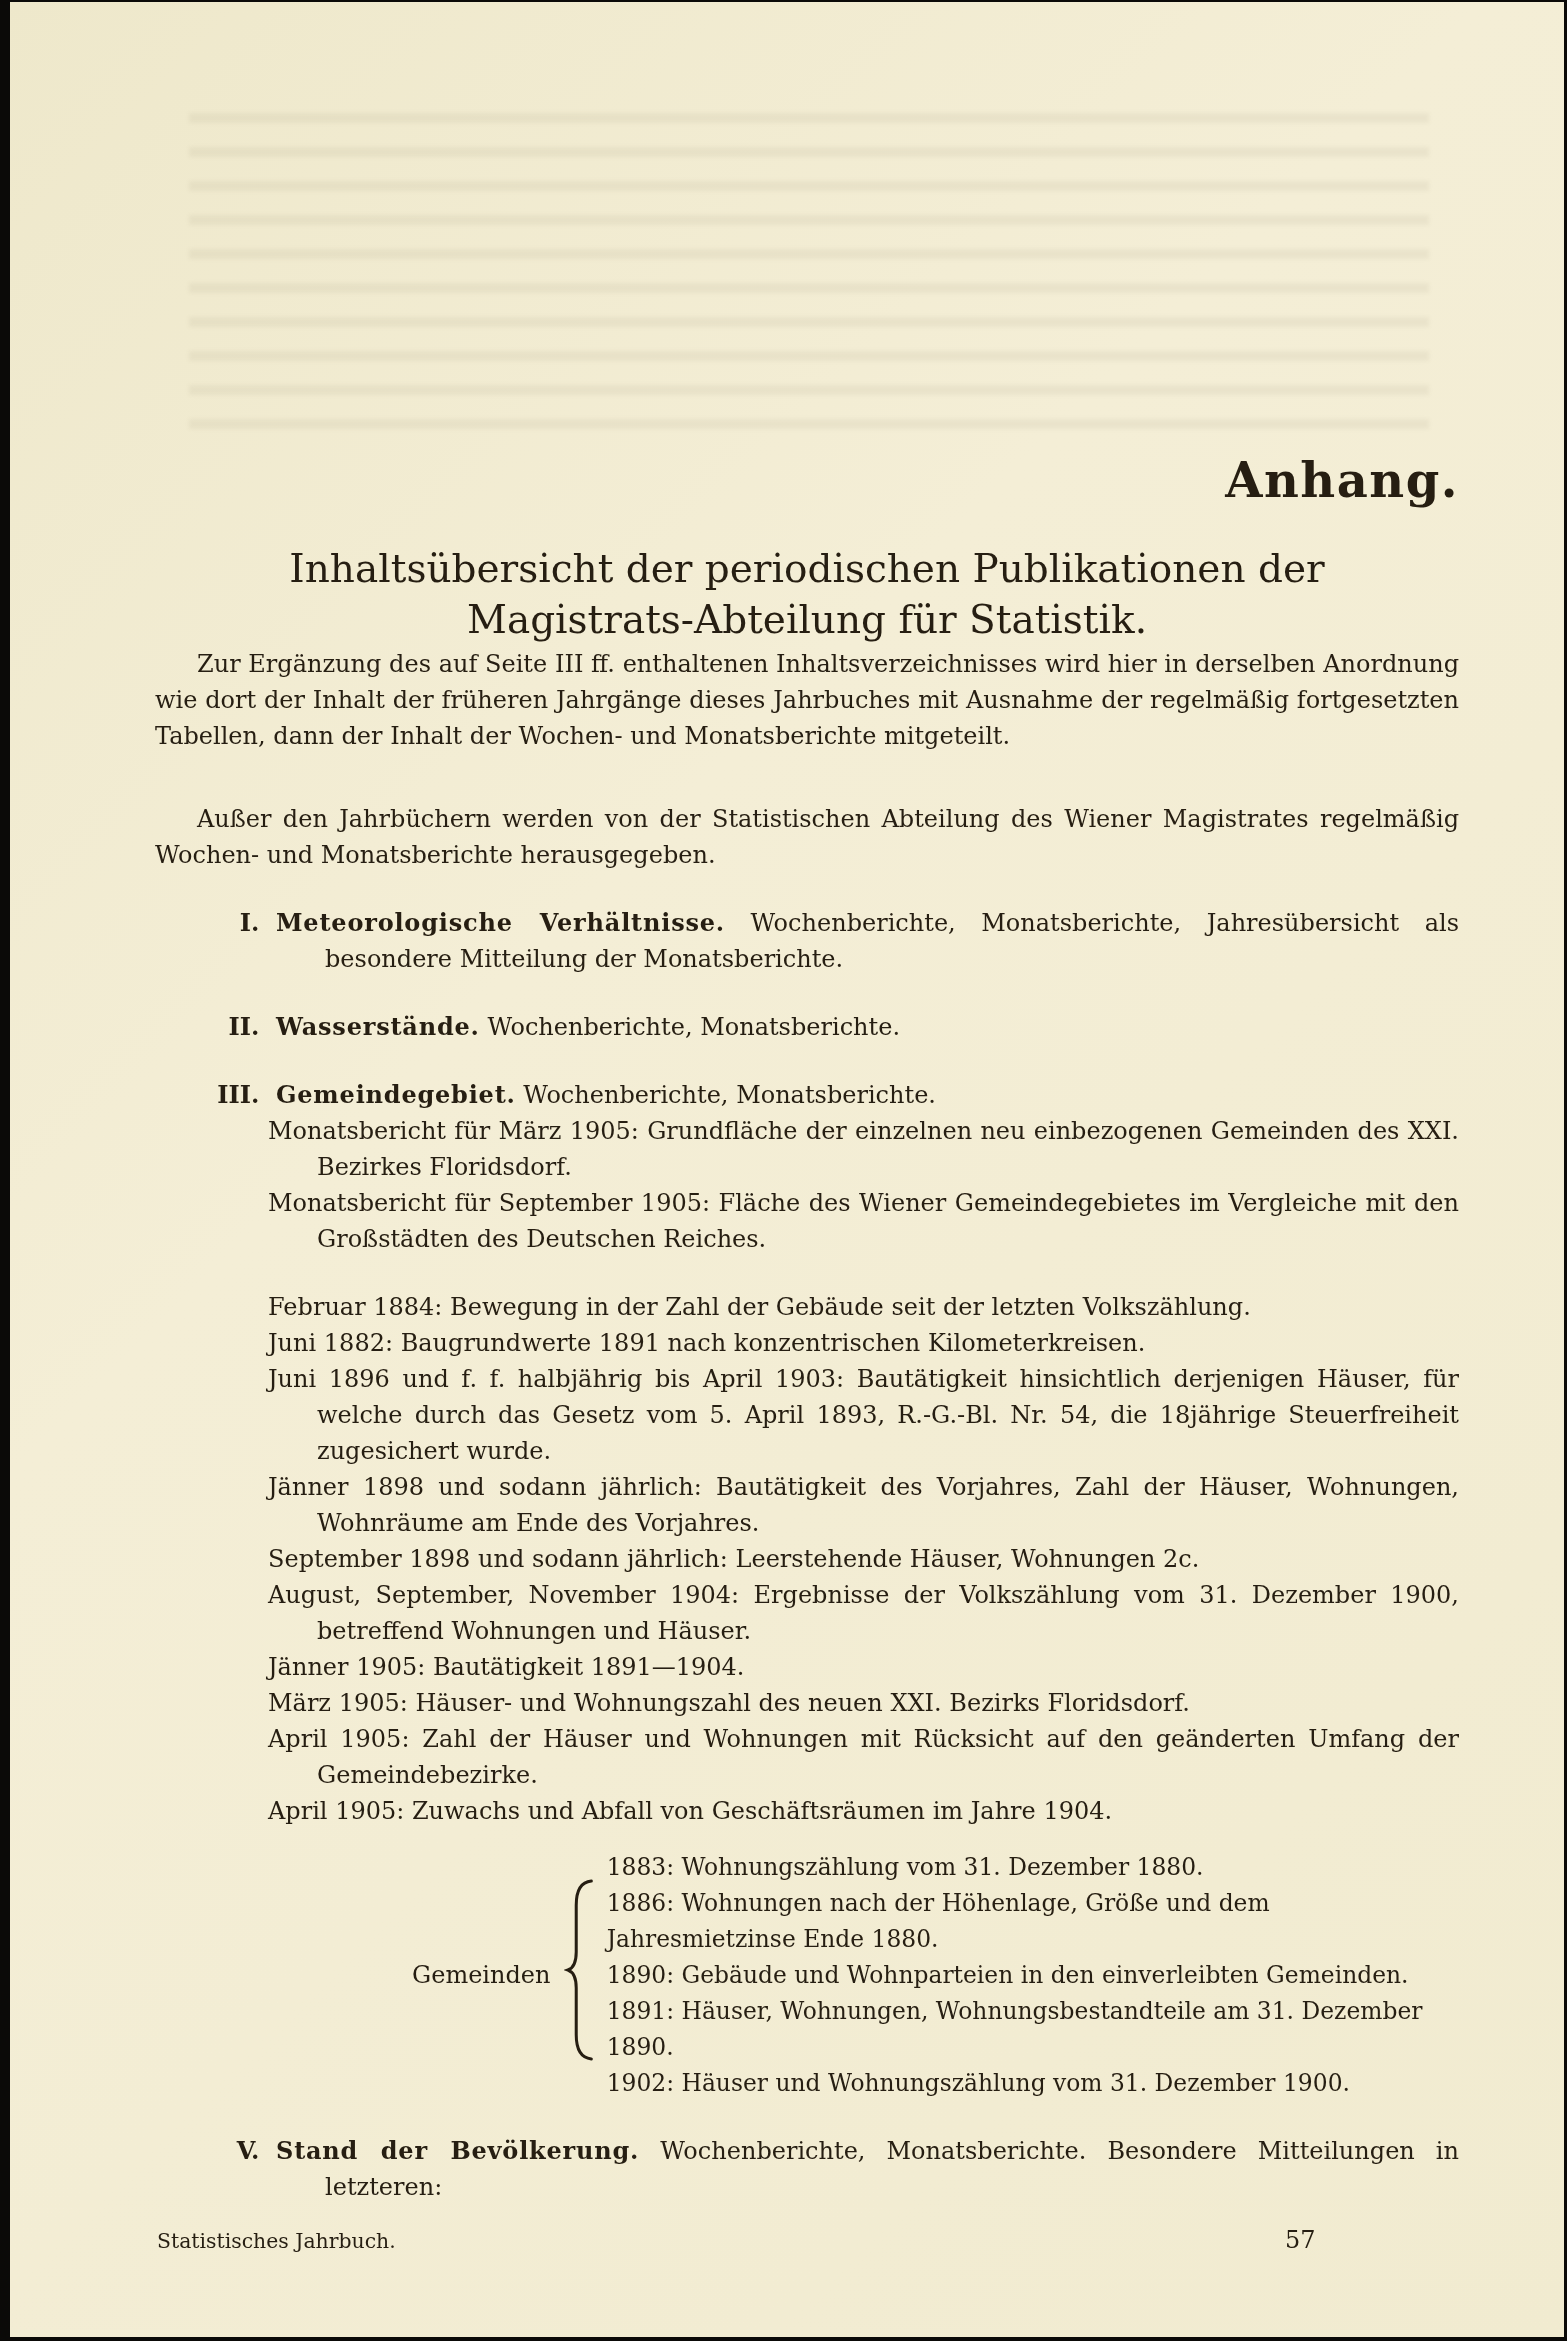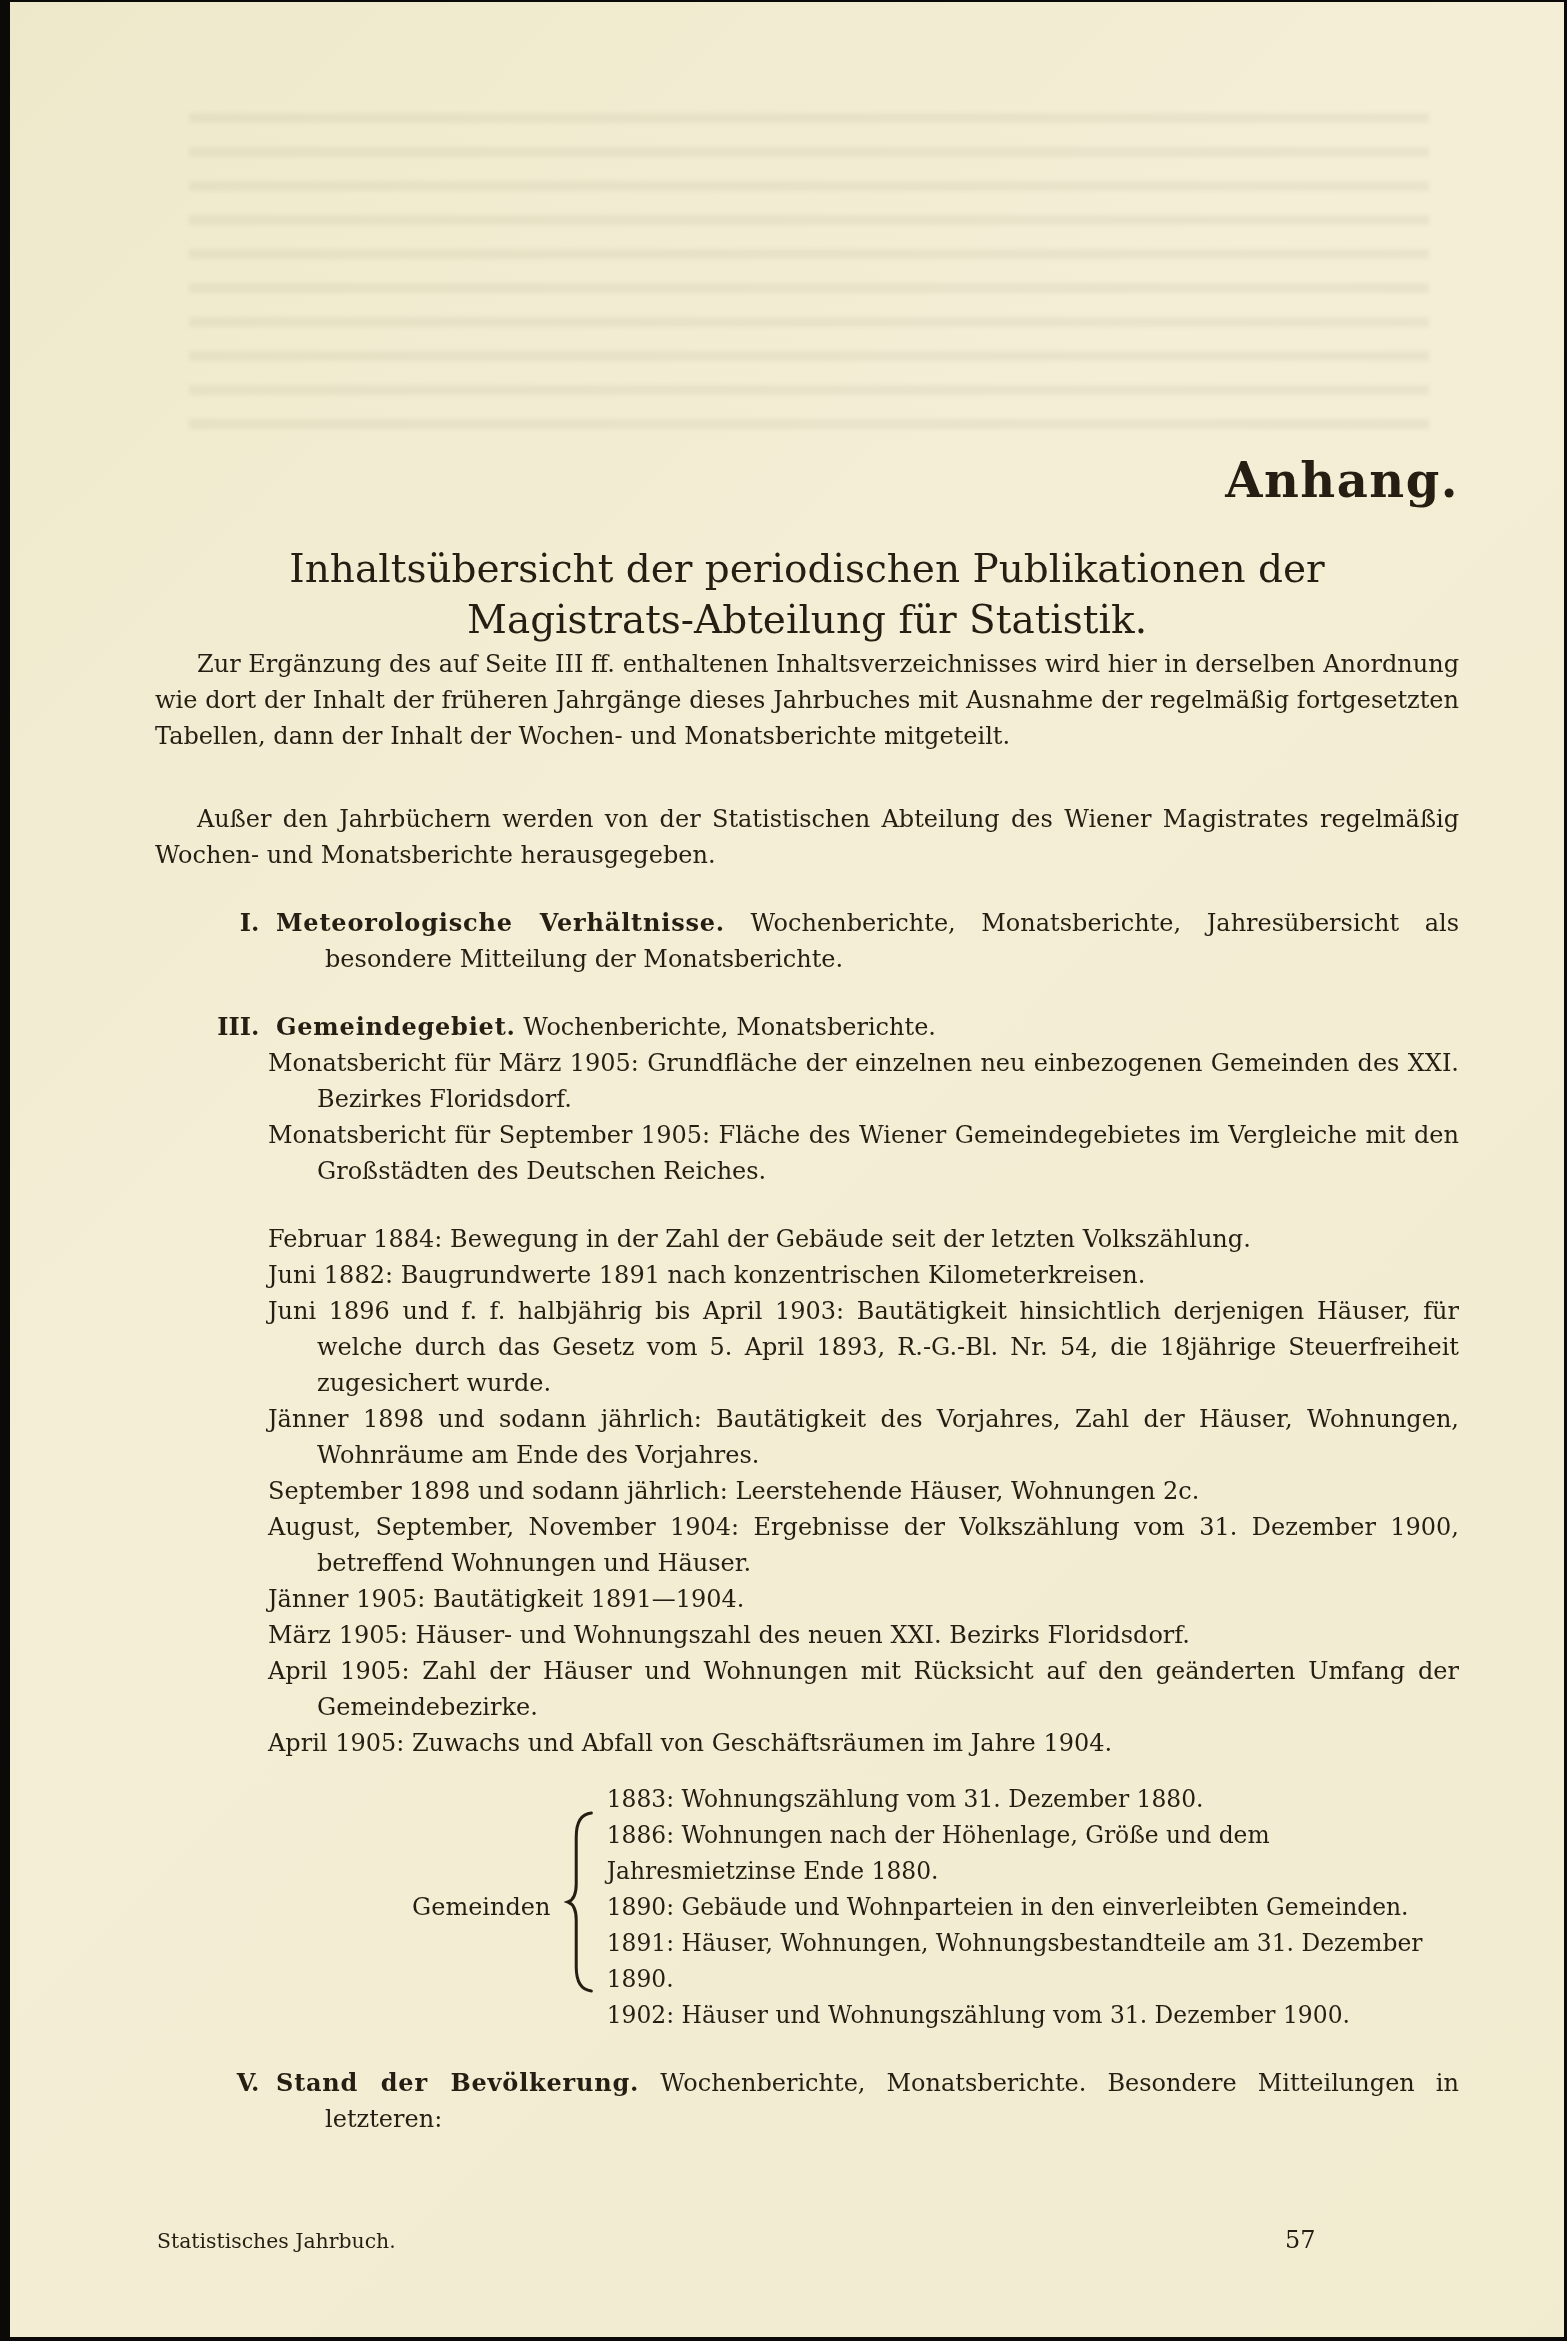--- a/index.html
+++ b/index.html
@@ -114,20 +114,26 @@
     <p class="intro">Zur Ergänzung des auf Seite III ff. enthaltenen Inhaltsverzeichnisses wird hier in derselben Anordnung wie dort der Inhalt der früheren Jahrgänge dieses Jahrbuches mit Ausnahme der regelmäßig fortgesetzten Tabellen, dann der Inhalt der Wochen- und Monatsberichte mitgeteilt.</p>
     <p class="intro first">Außer den Jahrbüchern werden von der Statistischen Abteilung des Wiener Magistrates regelmäßig Wochen- und Monatsberichte herausgegeben.</p>
 
     <div class="section">
       <div class="sec-line">
         <span class="numeral">I.</span>
         <span class="sec-body"><b class="sec-name">Meteorologische Verhältnisse.</b> <span>Wochenberichte, Monatsberichte, Jahresübersicht als besondere Mitteilung der Monatsberichte.</span></span>
       </div>
     </div>
 
+    <div class="section">
+      <div class="sec-line">
+        <span class="numeral">II.</span>
+        <span class="sec-body"><b class="sec-name">Wasserstände.</b> <span>Wochenberichte, Monatsberichte.</span></span>
+      </div>
+    </div>
 
     <div class="section">
       <div class="sec-line">
         <span class="numeral">III.</span>
         <span class="sec-body"><b class="sec-name">Gemeindegebiet.</b> <span>Wochenberichte, Monatsberichte.</span></span>
       </div>
       <div class="entries">
         <div class="entry">Monatsbericht für März 1905: Grundfläche der einzelnen neu einbezogenen Gemeinden des XXI. Bezirkes Floridsdorf.</div>
         <div class="entry">Monatsbericht für September 1905: Fläche des Wiener Gemeindegebietes im Vergleiche mit den Großstädten des Deutschen Reiches.</div>
       </div>

